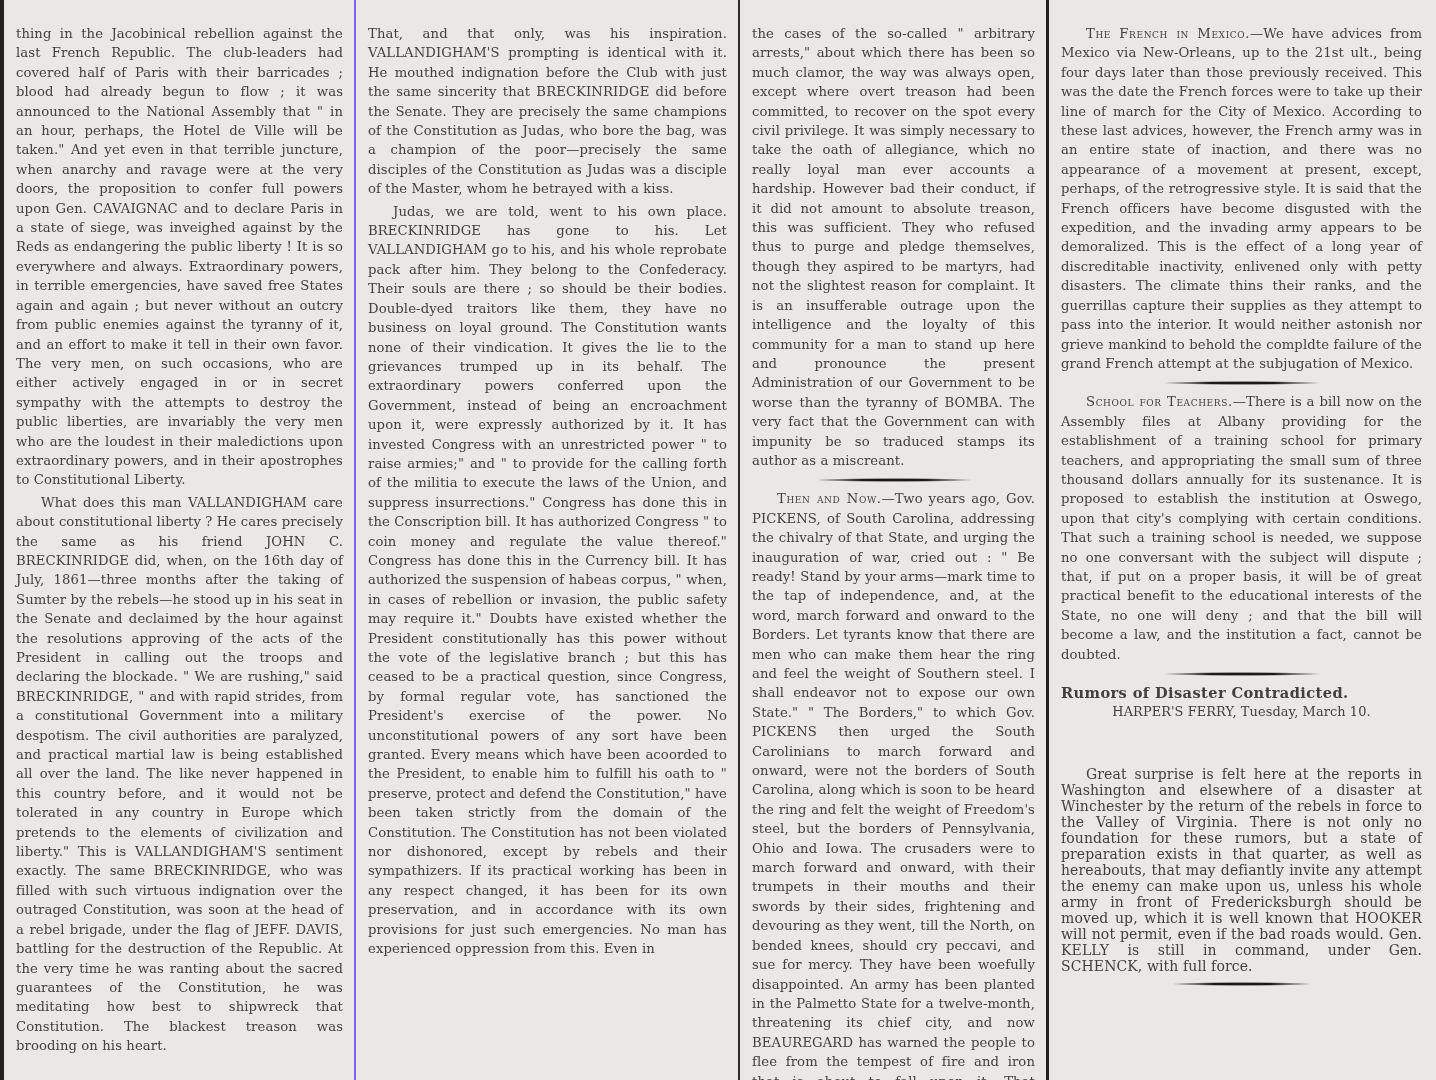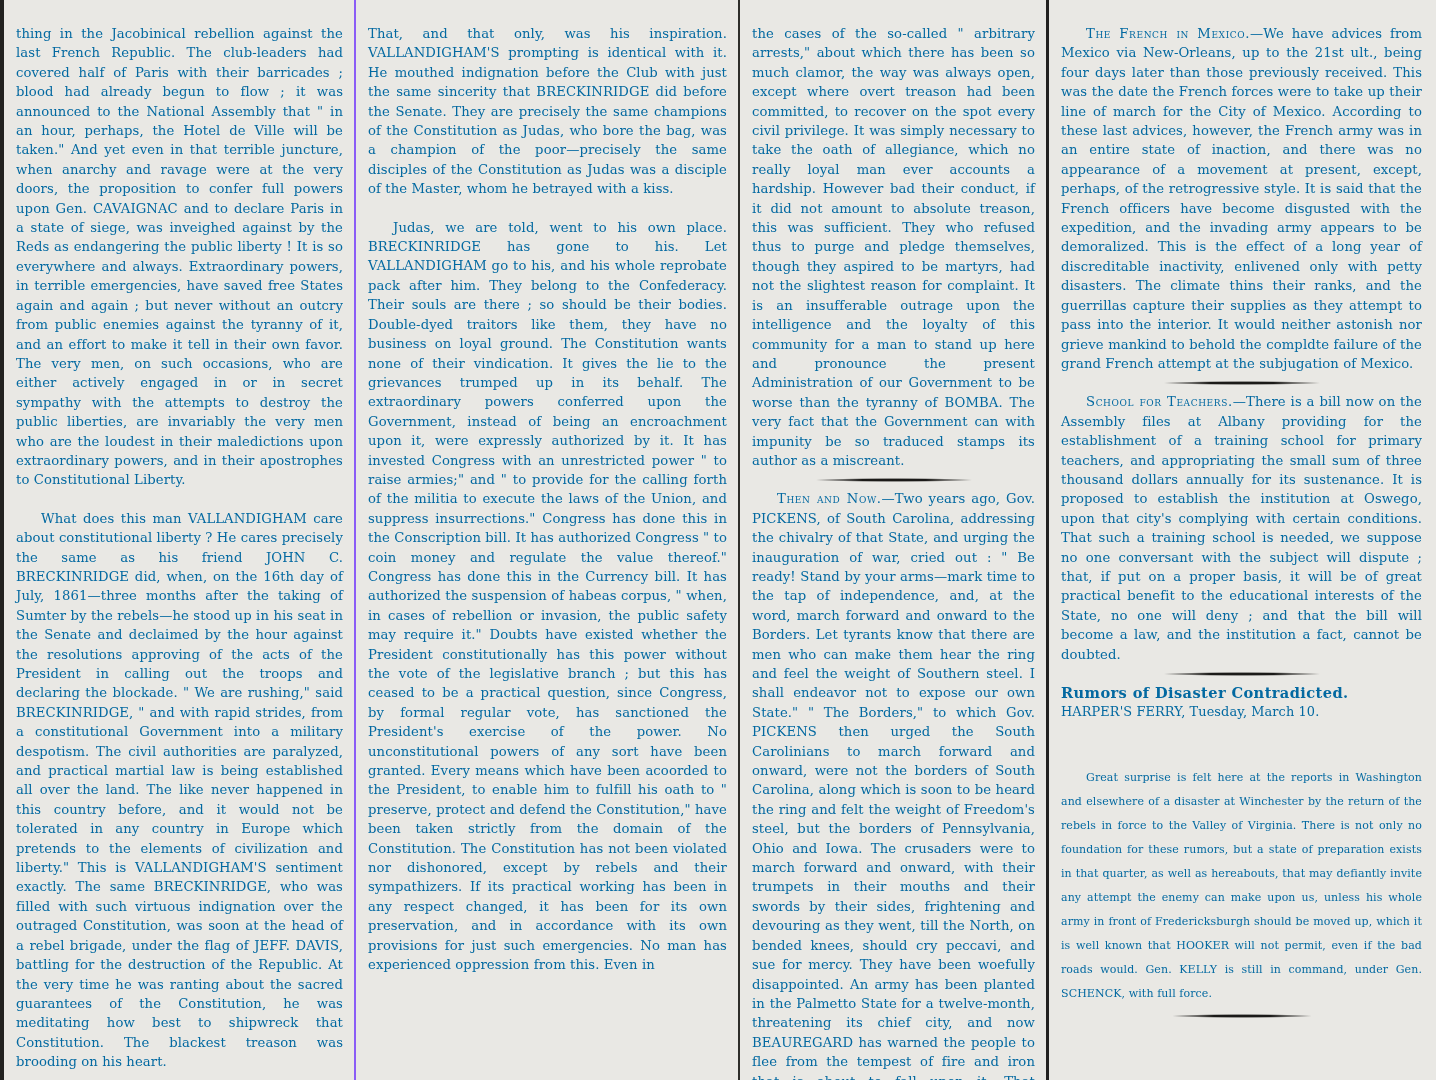--- a/index.html
+++ b/index.html
@@ -3,66 +3,67 @@
 <meta charset="utf-8">
 <style>
   html, body { margin: 0; padding: 0; }
   .page {
     position: relative;
     width: 1436px;
     height: 1080px;
     background: #e9e8e4;
     overflow: hidden;
     font-family: "DejaVu Serif", serif;
-    color: #0369a1;
+    color: #404040;
   }
   .columns { display: flex; height: 100%; }
   .col {
     box-sizing: border-box;
     padding: 24px 11px 0 12px;
     text-align: justify;
     font-size: 13.2px;
     line-height: 19.4px;
     overflow: hidden;
     letter-spacing: 0.1px;
   }
   .col-1 { width: 354px; border-left: 4px solid #22211f; }
   .col-2 { width: 384px; border-left: 2px solid #8b5cf6; }
   .col-3 { width: 308px; border-left: 2px solid #2e2d2a; }
   .col-4 { flex: 1;      border-left: 3px solid #22211f; padding-right: 14px; }
   p { margin: 0; text-indent: 25px; }
   p.cont { text-indent: 0; }
-  p.spaced { margin-top: 19px; }
+  p.spaced { margin-top: 3px; }
   .lead {
     font-variant: small-caps;
     letter-spacing: 0.6px;
   }
   .rule {
     height: 4px;
     width: 168px;
     margin: 8px auto 7px auto;
     background: radial-gradient(ellipse 50% 50% at 50% 50%,
       #1b1a18 0%, #1b1a18 45%, rgba(27,26,24,0) 96%);
   }
   .headline {
     text-align: left;
     text-indent: 0;
     font-weight: bold;
     font-size: 14.6px;
     letter-spacing: 0.4px;
     margin-top: 2px;
   }
   .dateline {
+    text-align: center;
     text-indent: 0;
     font-size: 12.9px;
     margin-bottom: 1px;
   }
   .dense {
-    font-size: 11px;
-    line-height: 24px;
+    font-size: 14px;
+    line-height: 16px;
     margin-top: 44px;
   }
   .rule.short { width: 150px; }
 </style>
 </head>
 <body>
 
 <div class="page">
   <div class="columns">
 

